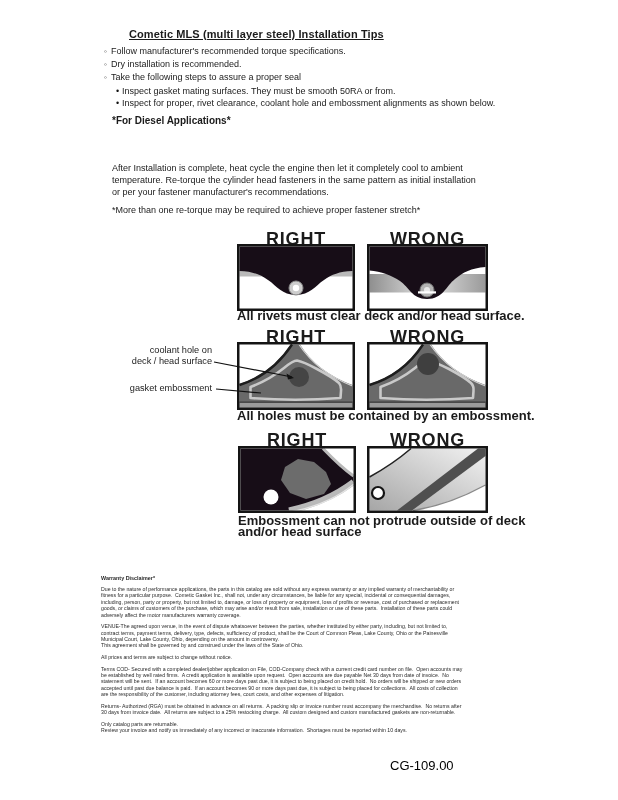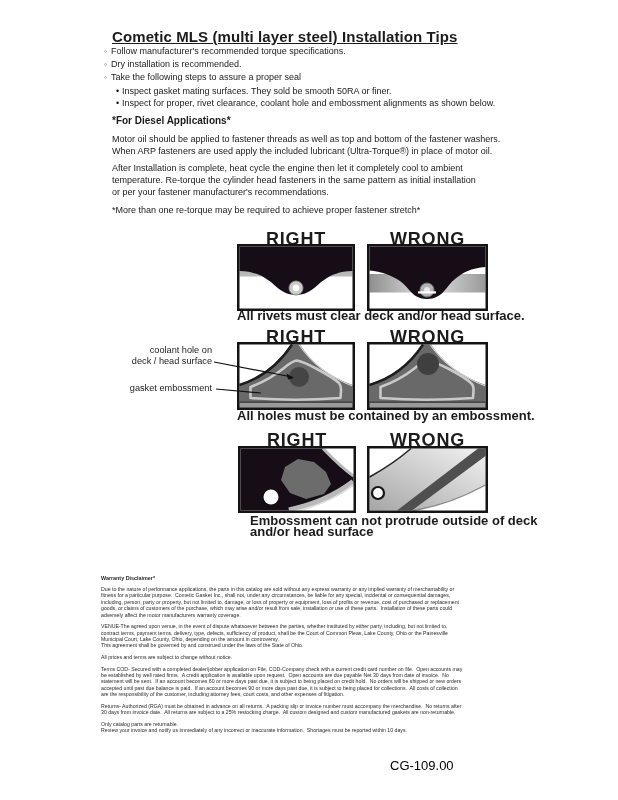--- a/index.html
+++ b/index.html
@@ -1,19 +1,19 @@
 <!DOCTYPE html>
 <html><head>
 <meta charset="utf-8">
 <style>
   html,body{margin:0;padding:0;background:#fff;}
   #page{position:relative;width:618px;height:800px;background:#ffffff;overflow:hidden;
         font-family:"Liberation Sans",sans-serif;color:#1b1b1b;}
   .abs{position:absolute;}
-  .title{font-size:15px;font-weight:bold;text-decoration:underline;letter-spacing:.1px;}
+  .title{font-size:11px;font-weight:bold;text-decoration:underline;letter-spacing:.1px;margin-left:17px;}
   .tips{font-size:9px;line-height:12.2px;}
   .tip-row{display:flex;align-items:baseline;}
   .m1{width:6px;font-size:8px;margin-right:1px;color:#333;}
   .ind{margin-left:12px;}
   .m2{width:5px;font-size:9px;margin-right:1px;color:#111;}
   .h2{font-size:10px;font-weight:bold;}
   .para{font-size:9px;line-height:11.8px;white-space:pre-line;width:480px;}
   .figlabel{font-size:18px;font-weight:bold;letter-spacing:.8px;text-align:center;}
   .figcap{font-size:13px;font-weight:bold;white-space:pre-line;line-height:10.5px;}
   .callout{font-size:9.2px;line-height:10.8px;text-align:right;white-space:pre-line;width:112px;}
@@ -38,31 +38,29 @@
     <div class="tip-row">
       <span class="m1">◦</span>
       <span>Dry installation is recommended.</span>
     </div>
     <div class="tip-row">
       <span class="m1">◦</span>
       <span>Take the following steps to assure a proper seal</span>
     </div>
     <div class="tip-row ind">
       <span class="m2">•</span>
-      <span>Inspect gasket mating surfaces.  They sold be smooth 50RA or finer.</span>
+      <span>Inspect gasket mating surfaces.  They must be smooth 50RA or from.</span>
     </div>
     <div class="tip-row ind">
       <span class="m2">•</span>
       <span>Inspect for proper, rivet clearance, coolant hole and embossment alignments as shown below.</span>
     </div>
   </div>
 
   <div class="abs h2" style="left:112px;top:115px;">*For Diesel Applications*</div>
-  <div class="abs para" style="left:112px;top:134px;">Motor oil should be applied to fastener threads as well as top and bottom of the fastener washers.
-When ARP fasteners are used apply the included lubricant (Ultra-Torque®) in place of motor oil.</div>
   <div class="abs para" style="left:112px;top:163px;">After Installation is complete, heat cycle the engine then let it completely cool to ambient
 temperature. Re-torque the cylinder head fasteners in the same pattern as initial installation
 or per your fastener manufacturer's recommendations.</div>
   <div class="abs para" style="left:112px;top:205px;">*More than one re-torque may be required to achieve proper fastener stretch*</div>
 
   <div class="abs figlabel" style="left:237px;top:229px;width:118px;">RIGHT</div>
   <div class="abs figlabel" style="left:367px;top:229px;width:121px;">WRONG</div>
 
   <svg class="abs" style="left:237px;top:244px;" width="118" height="67" viewBox="0 0 118 67">
     <rect width="118" height="67" fill="#ffffff"></rect>
@@ -148,21 +146,21 @@
     </defs>
     <rect width="121" height="67" fill="#ffffff"></rect>
     <path d="M2.5,31 Q26,18 44,2.5 L118.5,2.5 L118.5,39 Q82,59 46,64.5 L2.5,64.5 Z" fill="url(#g3w)"></path>
     <polygon points="30,64.5 45,64.5 118.5,10 118.5,2.5 111,2.5" fill="#4f4f4f"></polygon>
     <path d="M2.5,31 Q26,18 44,2.5" fill="none" stroke="#222222" stroke-width="1.6"></path>
     <path d="M46,64.5 Q82,59 118.5,39" fill="none" stroke="#8a8a8a" stroke-width="1.4"></path>
     <circle cx="11" cy="47" r="6" fill="#ffffff" stroke="#141414" stroke-width="2.2"></circle>
     <rect x="1.25" y="1.25" width="118.5" height="64.5" fill="none" stroke="#141414" stroke-width="2.5"></rect>
   </svg>
 
-  <div class="abs figcap" style="left:238px;top:516px;margin-left:12px;">Embossment can not protrude outside of deck
+  <div class="abs figcap" style="left:238px;top:516px;">Embossment can not protrude outside of deck
 and/or head surface</div>
 
   <svg class="abs" style="left:0;top:0;pointer-events:none;" width="618" height="800" viewBox="0 0 618 800">
     <line x1="214" y1="362" x2="292" y2="377" stroke="#111111" stroke-width="1.2"></line>
     <polygon points="294,378 286.5,373.5 288,379.5" fill="#111111"></polygon>
     <line x1="216" y1="389" x2="261" y2="393" stroke="#111111" stroke-width="1.2"></line>
   </svg>
 
   <div class="abs fineprint" style="left:101px;top:575px;">
     <p class="fp-head">Warranty Disclaimer*</p>

